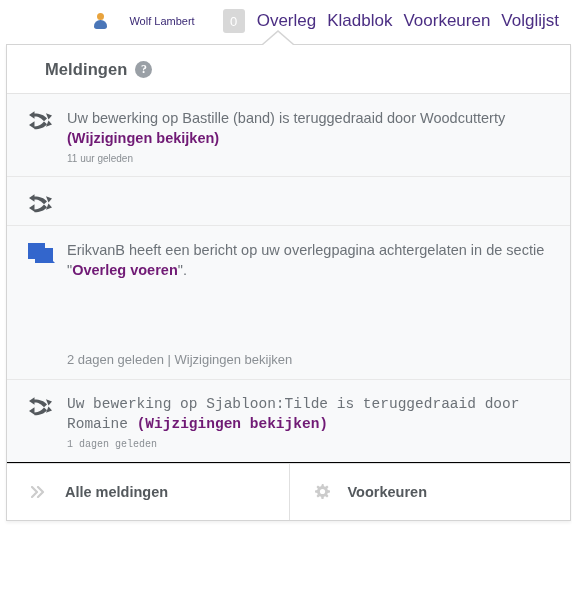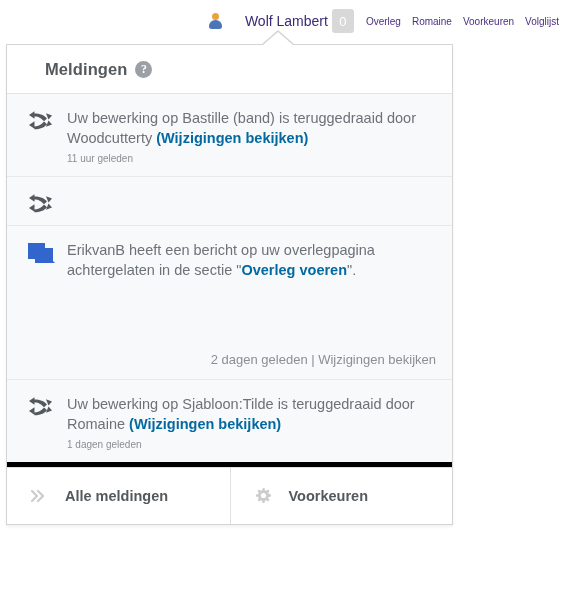--- a/index.html
+++ b/index.html
@@ -33,24 +33,24 @@
     display: flex;
     align-items: center;
     gap: 0px;
     padding-right: 2px;
     white-space: nowrap;
   }
   .user-link {
     display: inline-flex;
     align-items: center;
     gap: 22px;
-    font-size: 14px;
+    font-size: 11px;
     color: #4b2e83;
     text-decoration: none;
-    margin-right: 4px;
+    margin-right: 28px;
   }
   .user-link .label {
     color: #3b2a75;
     border-bottom: 1px solid transparent;
   }
   .user-icon {
     display: inline-block;
     width: 14px;
     height: 16px;
     position: relative;
@@ -82,33 +82,33 @@
     padding: 0 5px;
     border-radius: 3px;
     background: #d8d8d8;
     color: #ffffff;
     font-size: 13px;
     font-weight: normal;
     margin-right: 12px;
     box-sizing: border-box;
   }
   .nav-link {
-    font-size: 10px;
+    font-size: 17px;
     color: #4b2e83;
     text-decoration: none;
     margin-right: 11px;
   }
   .nav-link:last-child { margin-right: 11px; }
 
   
   .panel {
     position: absolute;
     left: 6px;
     top: 44px;
-    width: 447px;
+    width: 565px;
     background: #ffffff;
     border: 1px solid #d4d4d4;
     box-sizing: border-box;
     box-shadow: 0 2px 3px rgba(0,0,0,0.06);
   }
   .caret-outer {
     position: absolute;
     left: 262px;
     top: 30px;
     width: 0;
@@ -164,50 +164,49 @@
   
   .notif-list { background: #f8f9fa; }
   .notif {
     display: flex;
     padding: 14px 16px 12px 20px;
     border-bottom: 1px solid #e8e8e8;
     background: #f8f9fa;
     box-sizing: border-box;
     align-items: flex-start;
   }
-  .notif:last-child { border-bottom: 5px solid #000000; }
+  .notif:last-child { border-bottom: 1px solid #000000; font-family: Liberation Mono, monospace; }
 
   .notif-icon {
     width: 36px;
     flex: 0 0 36px;
     padding-top: 2px;
     display: flex;
     justify-content: flex-start;
   }
   .notif-body {
     flex: 1 1 auto;
     padding-left: 4px;
   }
   .notif-text {
     font-size: 14.5px;
     line-height: 20px;
     color: #6c7278;
     margin: 0;
   }
-  .notif-text b { color: #0369a1; font-weight: bold; text-align: center; }
+  .notif-text b { color: #701a75; font-weight: bold; text-align: center; }
   .notif-time {
     font-size: 10px;
     color: #8a8f94;
     margin-top: 5px;
   }
   .notif-footer {
     font-size: 13px;
     color: #8a8f94;
     margin-top: 72px;
-    text-align: right;
   }
 
   
   .revert-icon { width: 26px; height: 20px; display:block; }
   
   .talk-icon { width: 30px; height: 24px; display:block; }
 
   
   .panel-footer {
     display: flex;
@@ -248,21 +247,21 @@
       <span class="user-icon">
         <span class="head"></span>
           <span class="body"></span>
       </span>
       <span class="label">Wolf Lambert</span>
     </a>
 
     <span class="badge">0</span>
 
     <a class="nav-link" href="#">Overleg</a>
-    <a class="nav-link" href="#">Romaine</a>
+    <a class="nav-link" href="#">Kladblok</a>
     <a class="nav-link" href="#">Voorkeuren</a>
     <a class="nav-link" href="#">Volglijst</a>
   </div>
 </div>
 
 <div class="caret-outer"></div>
 <div class="caret-inner"></div>
 
 <div class="panel">
 

